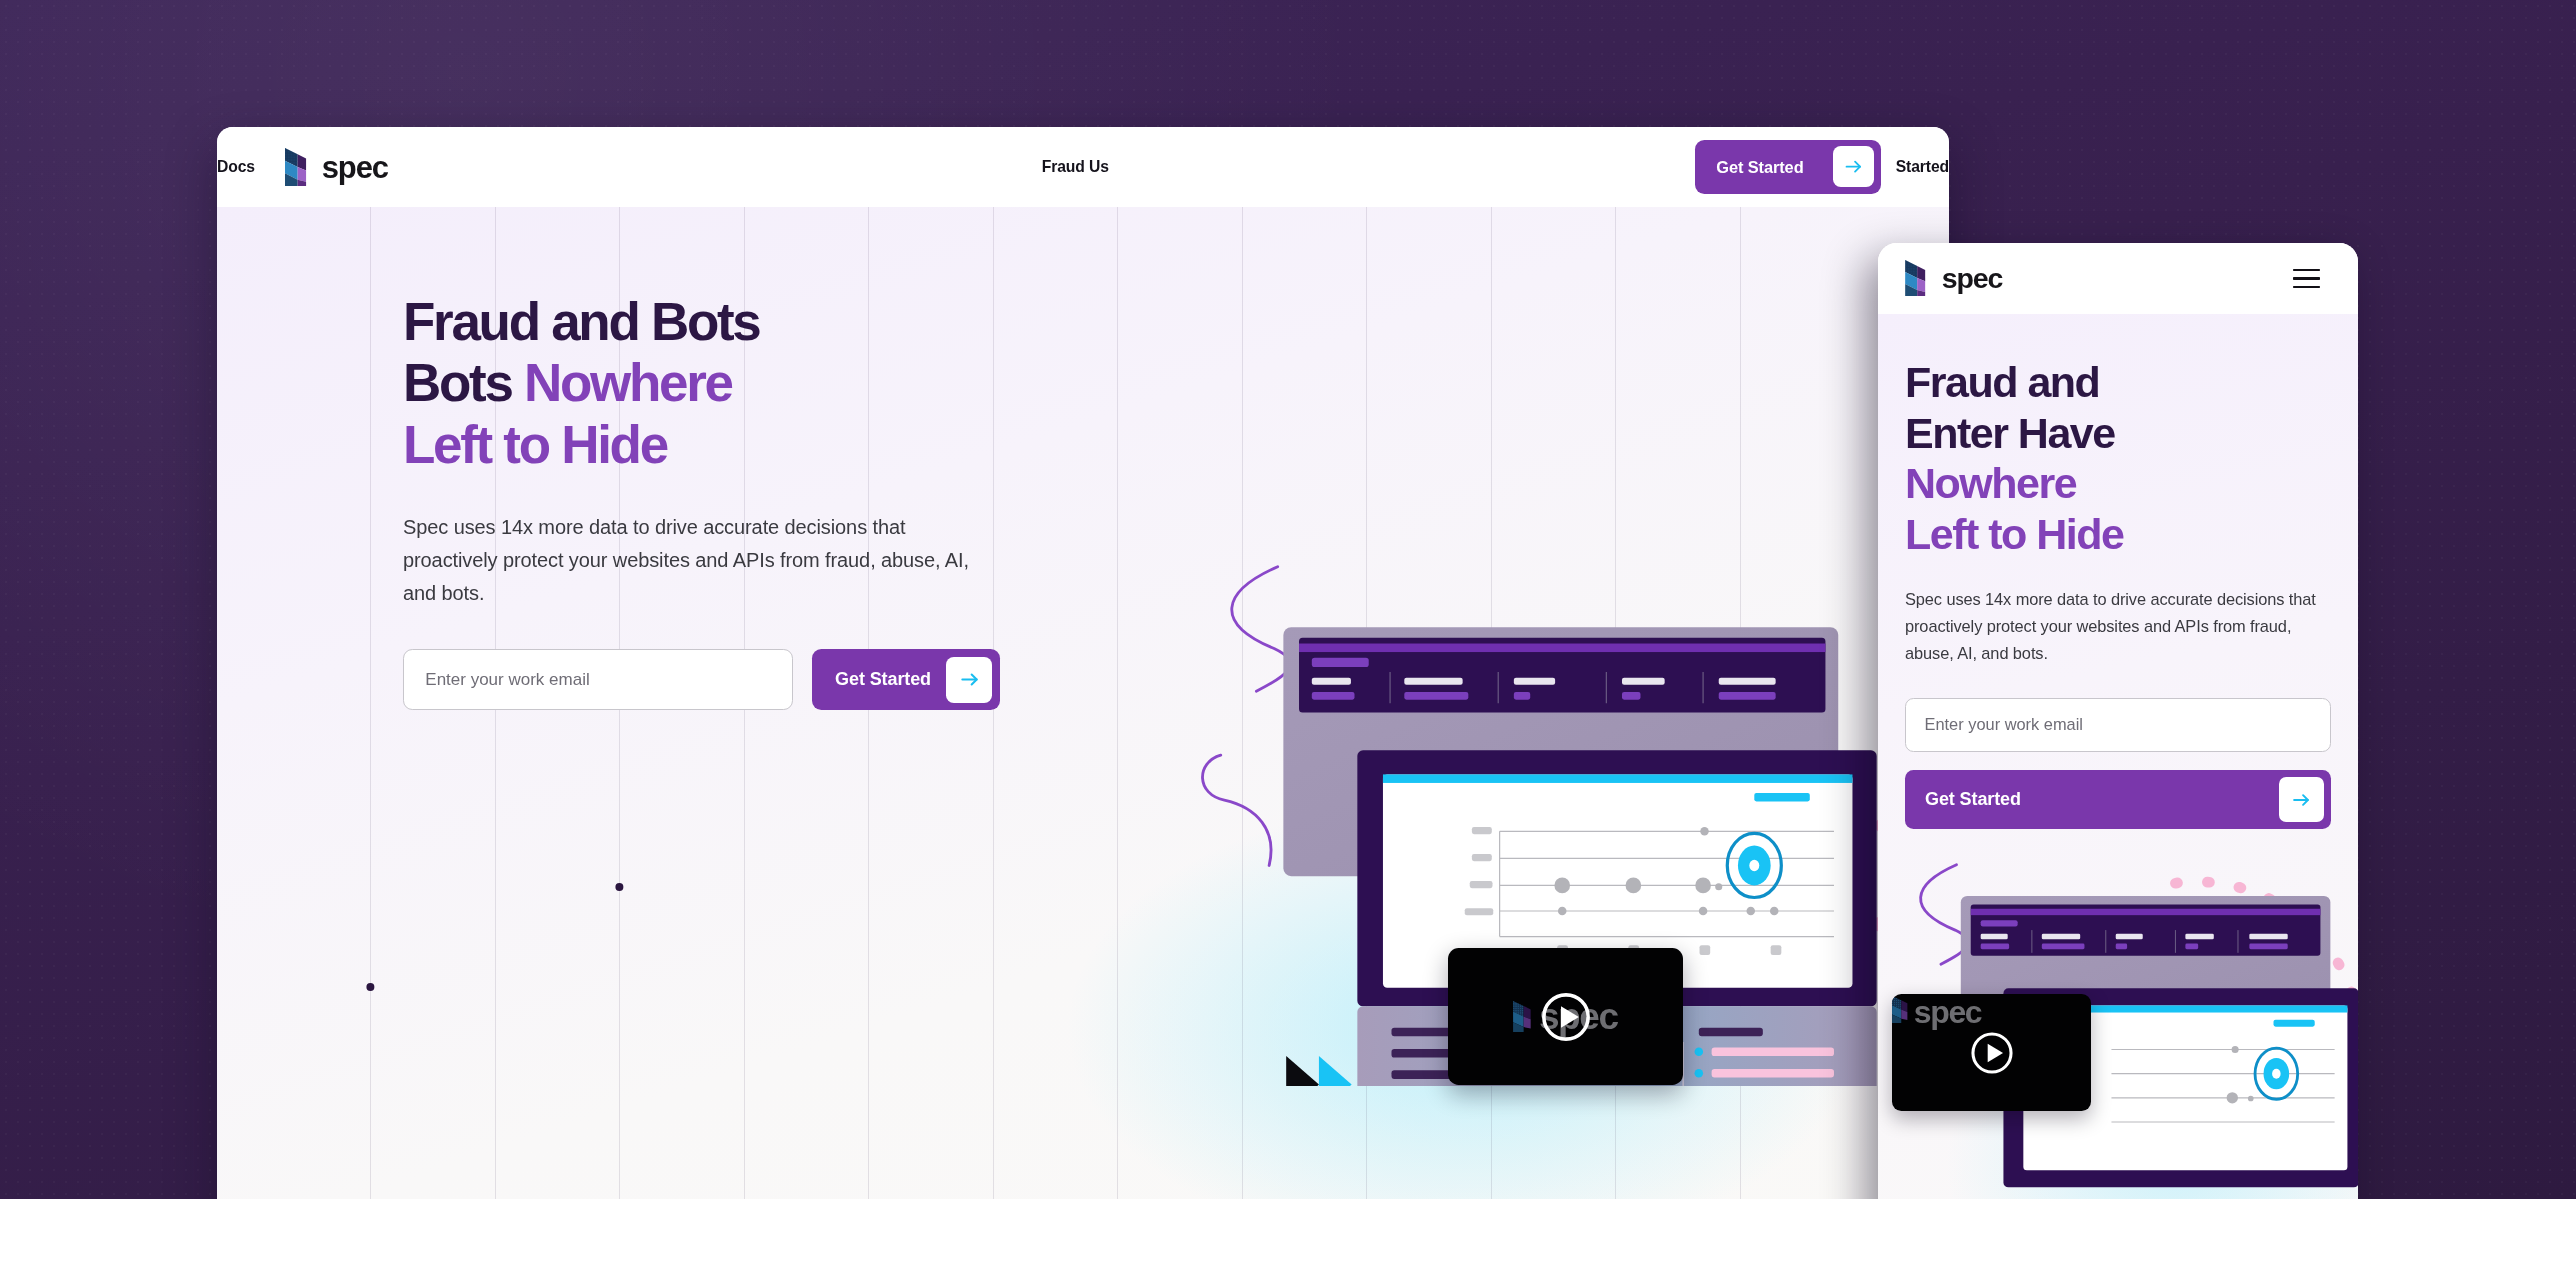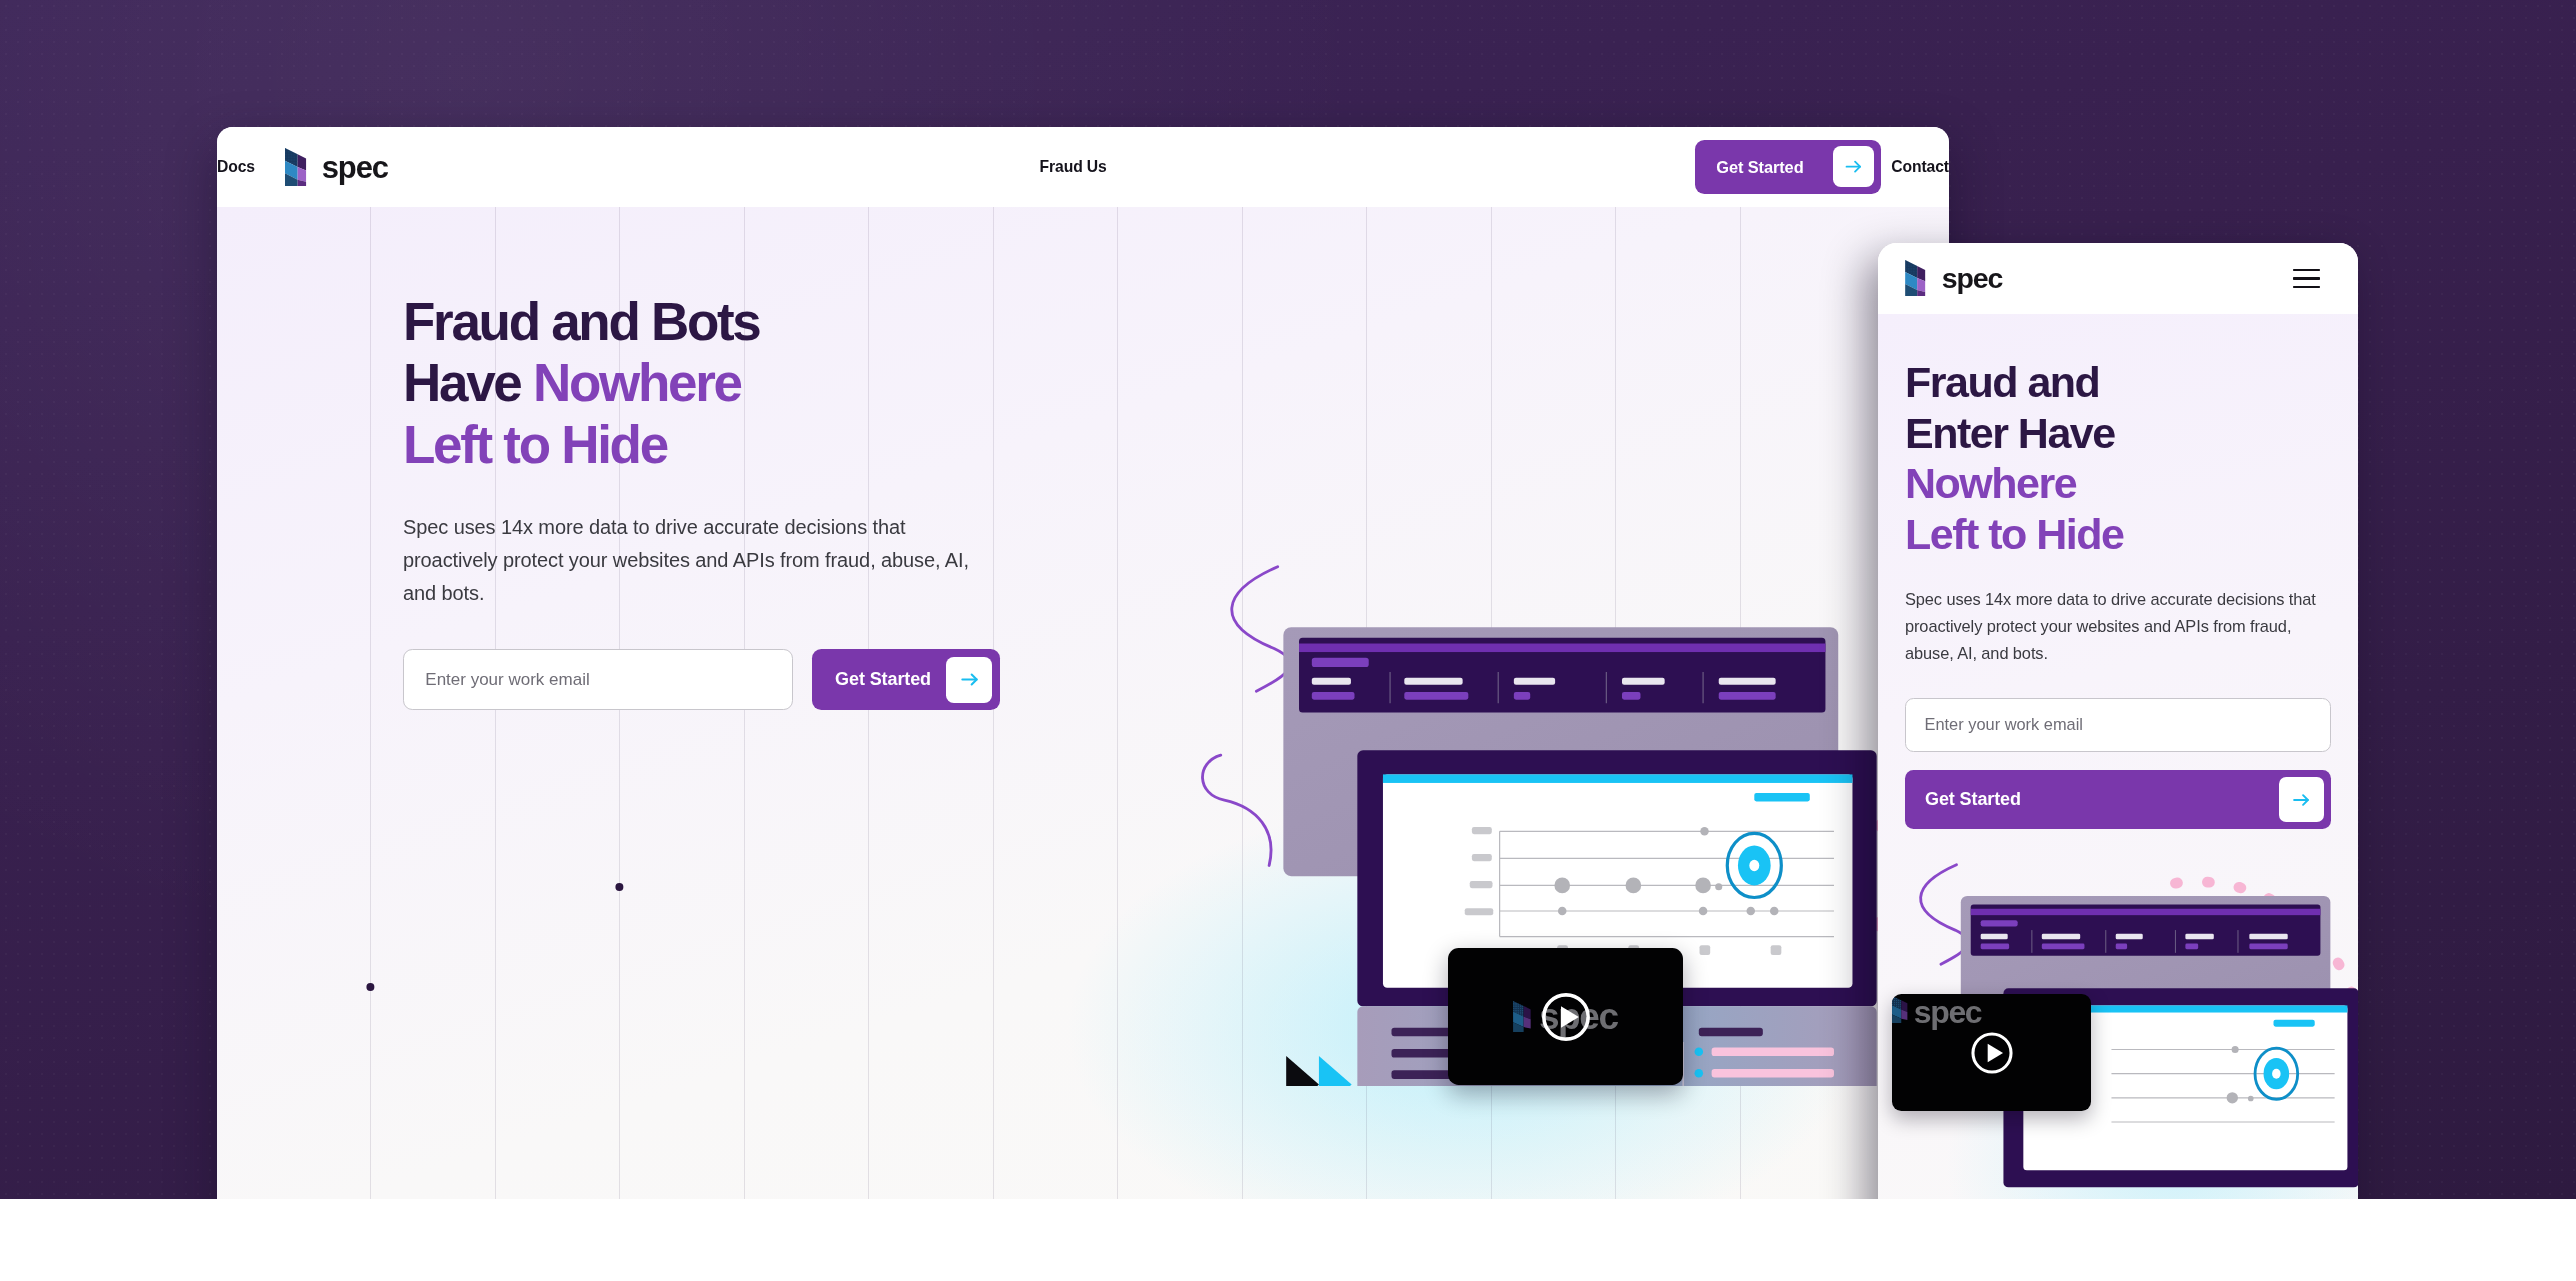--- a/index.html
+++ b/index.html
@@ -385,21 +385,21 @@
             <path d="M18 27 L30 32 L30 48 L18 45 Z" fill="#9c62c6"></path>
             <path d="M18 45 L30 48 L30 54 L18 54 Z" fill="#5b2d80"></path>
           </svg>
         </span>
         <span class="logo-word">spec</span>
       </div>
 
       <nav class="nav-links">
         <a href="#">Docs</a>
         <a href="#">Fraud Us</a>
-        <a href="#">Contact</a>
+        <a href="#">Started</a>
       </nav>
 
       <button class="nav-cta">
         <span class="cta-label">Get Started</span>
         <span class="cta-arrow-box">
           <svg viewBox="0 0 30 30" width="21.3" height="21.3" fill="none" stroke="#19bdf0" stroke-width="2.6" stroke-linecap="round" stroke-linejoin="round">
             <line x1="5" y1="15" x2="24" y2="15"></line>
               <polyline points="17,8 24,15 17,22"></polyline>
           </svg>
         </span>
@@ -425,21 +425,21 @@
             <span class="guide-dot" style="top:776px"></span>
           </div>
         <div class="guide" style="left:1274px"></div>
         <div class="guide" style="left:1398px"></div>
         <div class="guide" style="left:1523px"></div>
       </div>
 
       <div class="hero-inner">
         <h1 class="hero-title">
           <span>Fraud and Bots</span><br>
-          <span>Have </span><span class="hl">Nowhere</span><br>
+          <span>Bots </span><span class="hl">Nowhere</span><br>
           <span class="hl">Left to Hide</span>
         </h1>
 
         <p class="hero-sub">Spec uses 14x more data to drive accurate decisions that proactively protect your websites and APIs from fraud, abuse, AI, and bots.</p>
 
         <div class="hero-form">
           <input class="email-input" type="text" placeholder="Enter your work email" style="">
           <button class="hero-cta">
             <span class="cta-label">Get Started</span>
             <span class="cta-arrow-box">

